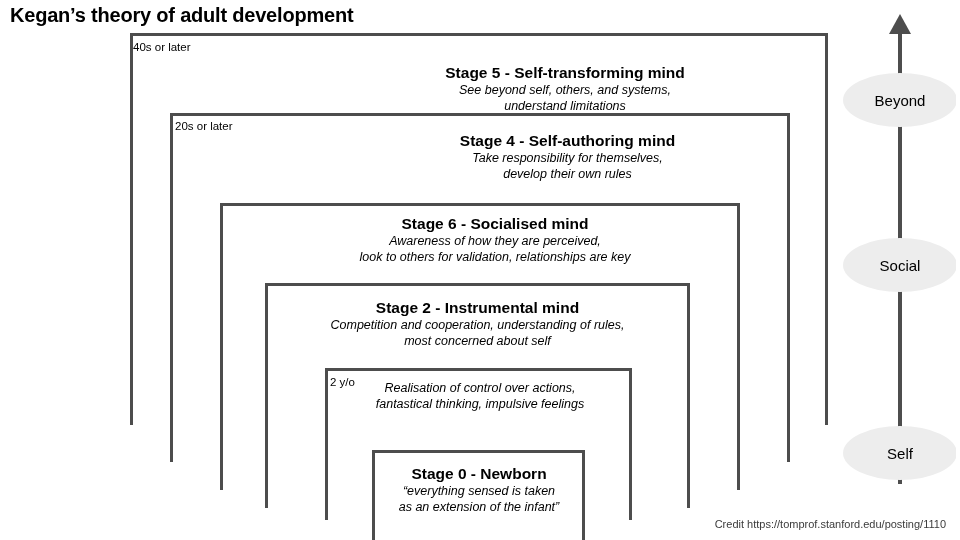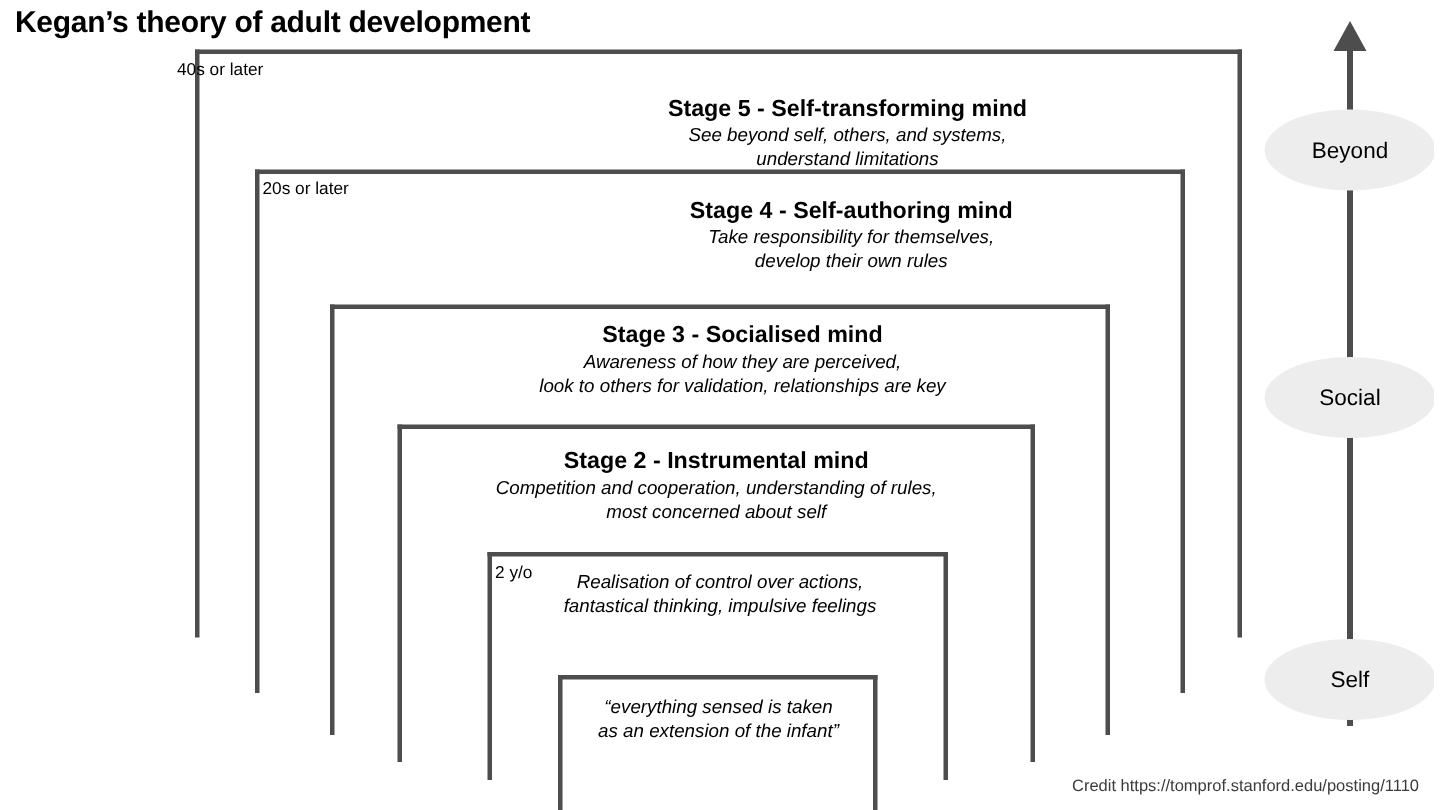--- a/index.html
+++ b/index.html
@@ -120,42 +120,42 @@
 
   <div id="page-title">Kegan’s theory of adult development</div>
 
   <div class="stage-frame" style="left:130px; top:33px; width:698px; height:392px;"></div>
   <div class="stage-frame" style="left:170px; top:113px; width:620px; height:349px;"></div>
   <div class="stage-frame" style="left:220px; top:203px; width:520px; height:287px;"></div>
   <div class="stage-frame" style="left:265px; top:283px; width:425px; height:225px;"></div>
   <div class="stage-frame" style="left:325px; top:368px; width:307px; height:152px;"></div>
   <div class="stage-frame" style="left:372px; top:450px; width:213px; height:90px;"></div>
 
-  <div class="age-label" style="left:118px; top:41px;">40s or later</div>
+  <div class="age-label" style="left:133px; top:41px;">40s or later</div>
   <div class="age-label" style="left:175px; top:120px;">20s or later</div>
   <div class="age-label" style="left:330px; top:376px;">2 y/o</div>
 
   <div class="stage-text" style="left:335px; top:47px; width:460px;margin-top:16px;">
     <div class="stage-title">Stage 5 - Self-transforming mind</div>
     <div class="stage-desc">
       <div>See beyond self, others, and systems,</div>
       <div>understand limitations</div>
     </div>
   </div>
 
   <div class="stage-text" style="left:350px; top:131px; width:435px;">
     <div class="stage-title">Stage 4 - Self-authoring mind</div>
     <div class="stage-desc">
       <div>Take responsibility for themselves,</div>
       <div>develop their own rules</div>
     </div>
   </div>
 
   <div class="stage-text" style="left:255px; top:214px; width:480px;">
-    <div class="stage-title">Stage 3 - Socialised mind</div>
+    <div class="stage-title">Stage 6 - Socialised mind</div>
     <div class="stage-desc">
       <div>Awareness of how they are perceived,</div>
       <div>look to others for validation, relationships are key</div>
     </div>
   </div>
 
   <div class="stage-text" style="left:270px; top:298px; width:415px;">
     <div class="stage-title">Stage 2 - Instrumental mind</div>
     <div class="stage-desc">
       <div>Competition and cooperation, understanding of rules,</div>
@@ -164,20 +164,21 @@
   </div>
 
   <div class="stage-text" style="left:355px; top:381px; width:250px;">
     <div class="stage-desc">
       <div>Realisation of control over actions,</div>
       <div>fantastical thinking, impulsive feelings</div>
     </div>
   </div>
 
   <div class="stage-text" style="left:378px; top:464px; width:202px;">
+    <div class="stage-title">Stage 0 - Newborn</div>
     <div class="stage-desc">
       <div>“everything sensed is taken</div>
       <div>as an extension of the infant”</div>
     </div>
   </div>
 
   <div id="axis-arrowhead"></div>
   <div id="axis-line"></div>
 
   <div class="axis-node" style="left:843px; top:238px;">

